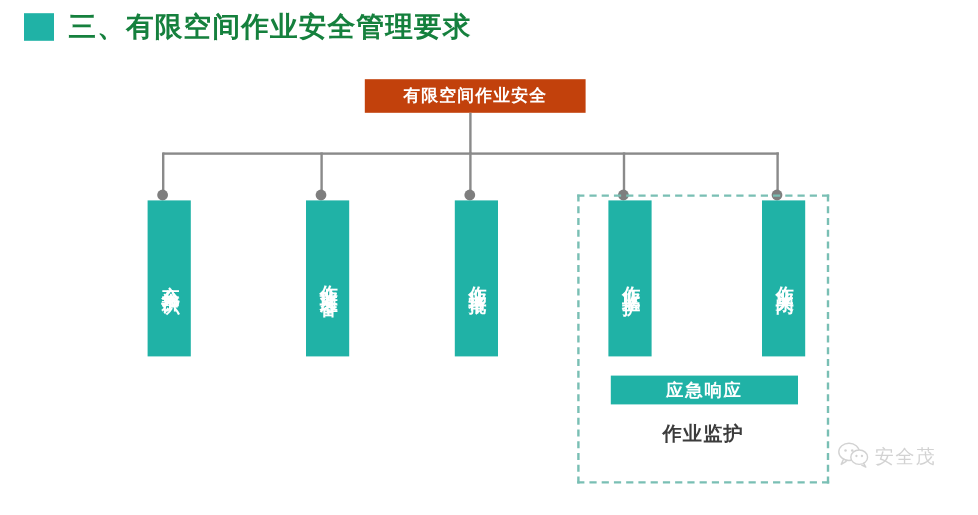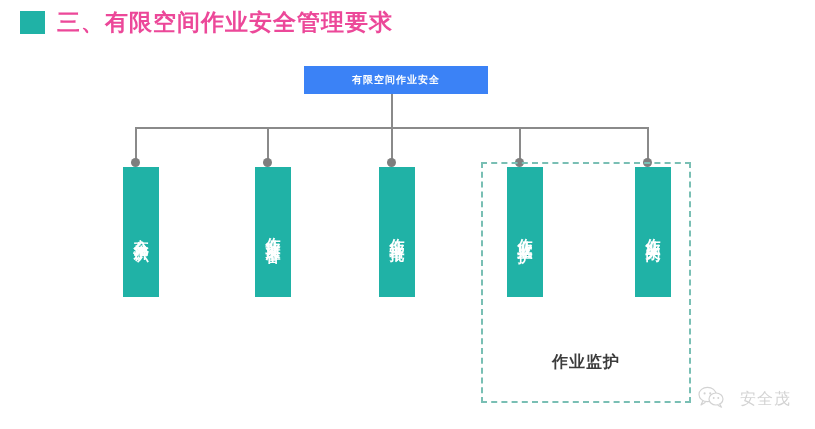--- a/index.html
+++ b/index.html
@@ -33,36 +33,36 @@
     width: 25px;
     height: 23px;
     background: #20B2A6;
   }
   .header-title {
     position: absolute;
     left: 57px;
     top: 6px;
     font-size: 23px;
     font-weight: bold;
-    color: #ec4899;
+    color: #15803d;
     letter-spacing: 1px;
     white-space: nowrap;
     line-height: 32px;
   }
 
   
   .root-node {
     position: absolute;
     left: 304px;
     top: 66px;
     width: 184px;
     height: 28px;
-    background: #3b82f6;
+    background: #c2410c;
     color: #ffffff;
-    font-size: 10px;
+    font-size: 14px;
     font-weight: bold;
     letter-spacing: 1px;
     display: flex;
     align-items: center;
     justify-content: center;
     white-space: nowrap;
   }
 
   
   .conn {
@@ -162,24 +162,24 @@
     display: flex;
     align-items: center;
     justify-content: center;
     white-space: nowrap;
   }
 
   
   .watermark {
     position: absolute;
     left: 698px;
-    top: 386px;
-    display: flex;
-    align-items: center;
-    gap: 16px;
+    top: 368px;
+    display: flex;
+    align-items: center;
+    gap: 5px;
     opacity: 0.30;
   }
   .watermark-text {
     font-size: 16px;
     color: #6E6E6E;
     letter-spacing: 1px;
     white-space: nowrap;
   }
 </style>
 </head>
@@ -212,20 +212,21 @@
   <div class="group-frame work">
     <div class="group-label">作业监护</div>
   </div>
 
   <div class="pillar" style="left:123px;">充分辨识</div>
   <div class="pillar" style="left:255px;">作业前准备</div>
   <div class="pillar" style="left:379px;">作业审批</div>
   <div class="pillar" style="left:507px;">作业监护</div>
   <div class="pillar" style="left:635px;">作业关闭</div>
 
+  <div class="emergency">应急响应</div>
 
   <div class="watermark">
     <span>
       <svg width="26" height="22" viewBox="0 0 26 22" xmlns="http://www.w3.org/2000/svg">
         <ellipse cx="9.5" cy="8.5" rx="8.5" ry="7.2" fill="none" stroke="#6E6E6E" stroke-width="1.2"></ellipse>
         <path d="M5 14.5 L3 19 L7.5 16.2" fill="none" stroke="#6E6E6E" stroke-width="1.2" stroke-linejoin="round"></path>
         <circle cx="6.6" cy="7.4" r="1.05" fill="#6E6E6E"></circle>
         <circle cx="12.2" cy="7.4" r="1.05" fill="#6E6E6E"></circle>
         <ellipse cx="18" cy="13" rx="7" ry="6" fill="#ffffff" stroke="#6E6E6E" stroke-width="1.2"></ellipse>
         <path d="M21.5 17.8 L23.5 21.2 L19.8 19.3" fill="#ffffff" stroke="#6E6E6E" stroke-width="1.2" stroke-linejoin="round"></path>

